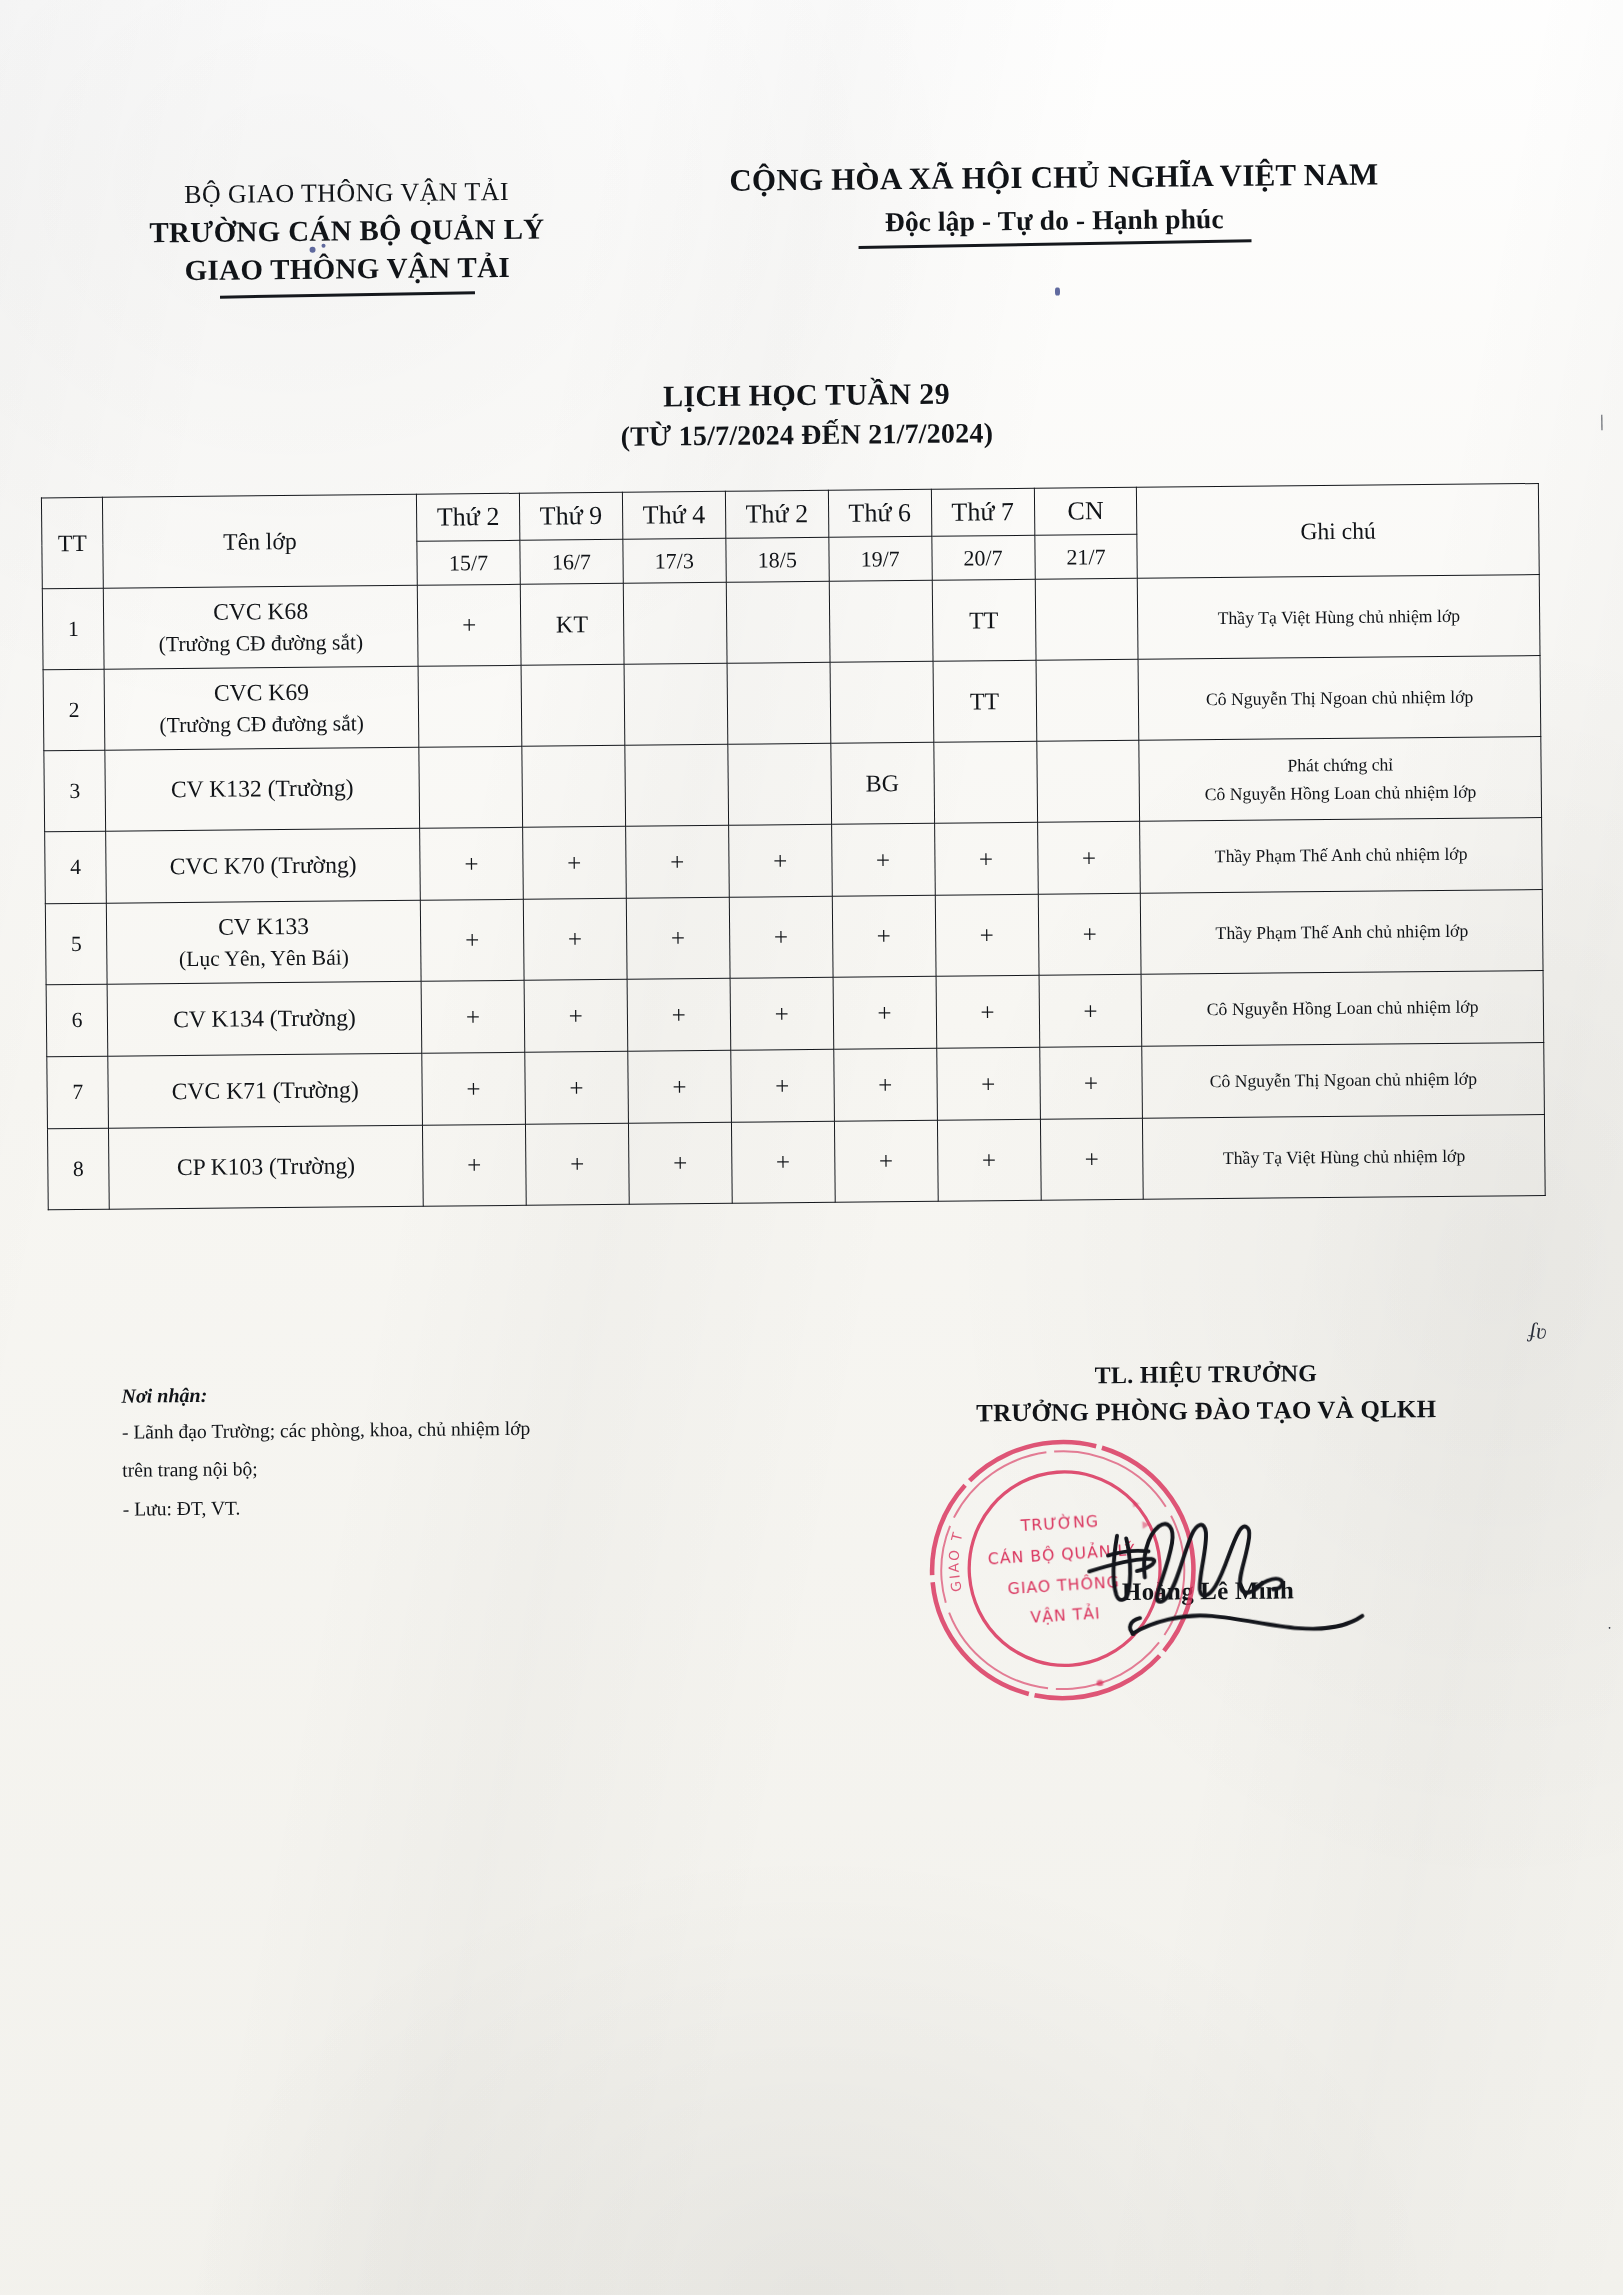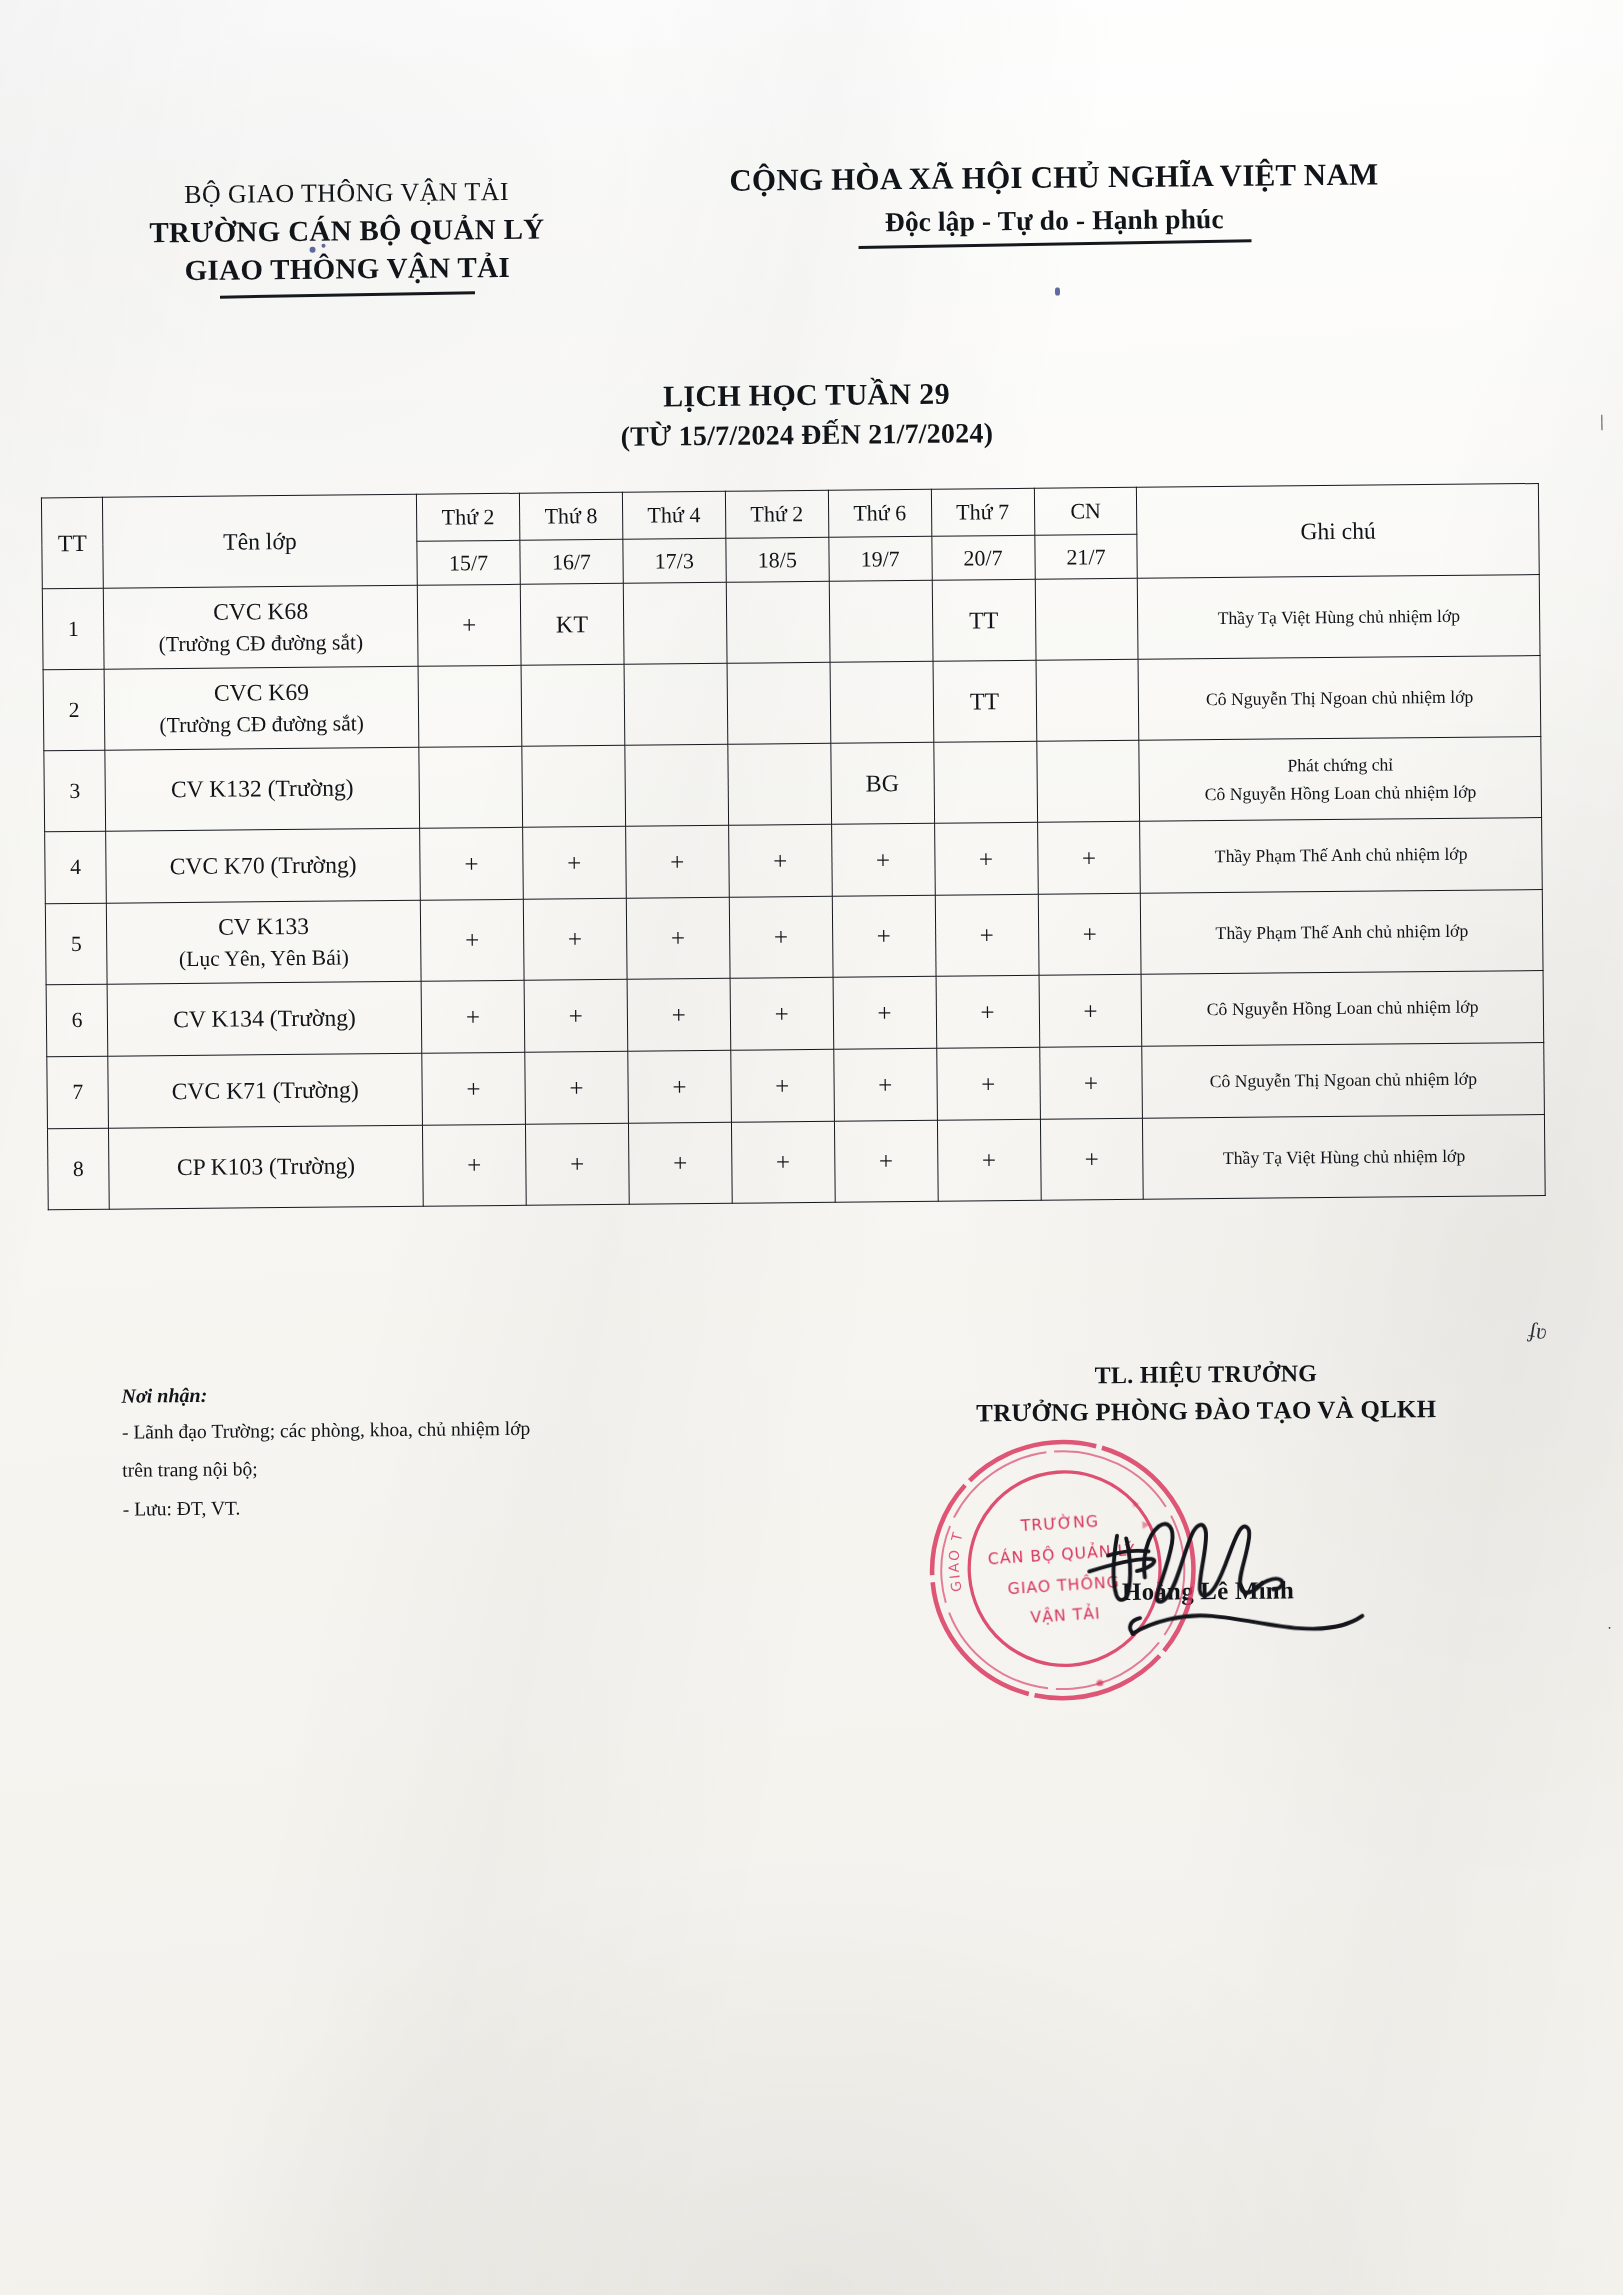--- a/index.html
+++ b/index.html
@@ -76,21 +76,21 @@
     padding: 0;
     text-align: center;
     vertical-align: middle;
     font-weight: normal;
   }
   .c-tt    { width: 60px; }
   .c-name  { width: 308px; }
   .c-day   { width: 101px; }
   .c-note  { width: 394px; }
 
-  th.dayhead { font-size: 22px; font-weight: bold; height: 46px; }
+  th.dayhead { font-size: 26px; font-weight: bold; height: 46px; }
   th.datehead { font-size: 22px; height: 43px; margin-top: 8px; }
   th.tthead { font-size: 23.6px; font-weight: bold; }
   th.namehead { font-size: 23.6px; font-weight: bold; }
   th.notehead { font-size: 23.6px; font-weight: bold; }
 
   td.idx { font-size: 21.6px; }
   td.cls { text-align: left; padding: 6.5px 0 6.5px 10.5px; font-size: 23.6px; line-height: 1.42; }
   td.cls .sub { display: block; font-size: 21.6px; }
   td.mark { font-size: 22px; }
   td.mark.plus { font-size: 25px; }
@@ -179,21 +179,21 @@
           <col class="c-day">
             <col class="c-day">
             <col class="c-day">
           <col class="c-note">
         </colgroup>
         <thead>
           <tr>
             <th class="tthead" rowspan="2">TT</th>
             <th class="namehead" rowspan="2">Tên lớp</th>
             <th class="dayhead">Thứ 2</th>
-            <th class="dayhead">Thứ 8</th>
+            <th class="dayhead">Thứ 9</th>
             <th class="dayhead">Thứ 4</th>
             <th class="dayhead">Thứ 2</th>
             <th class="dayhead">Thứ 6</th>
             <th class="dayhead">Thứ 7</th>
             <th class="dayhead">CN</th>
             <th class="notehead" rowspan="2">Ghi chú</th>
           </tr>
           <tr>
             <th class="datehead">15/7</th>
             <th class="datehead">16/7</th>

